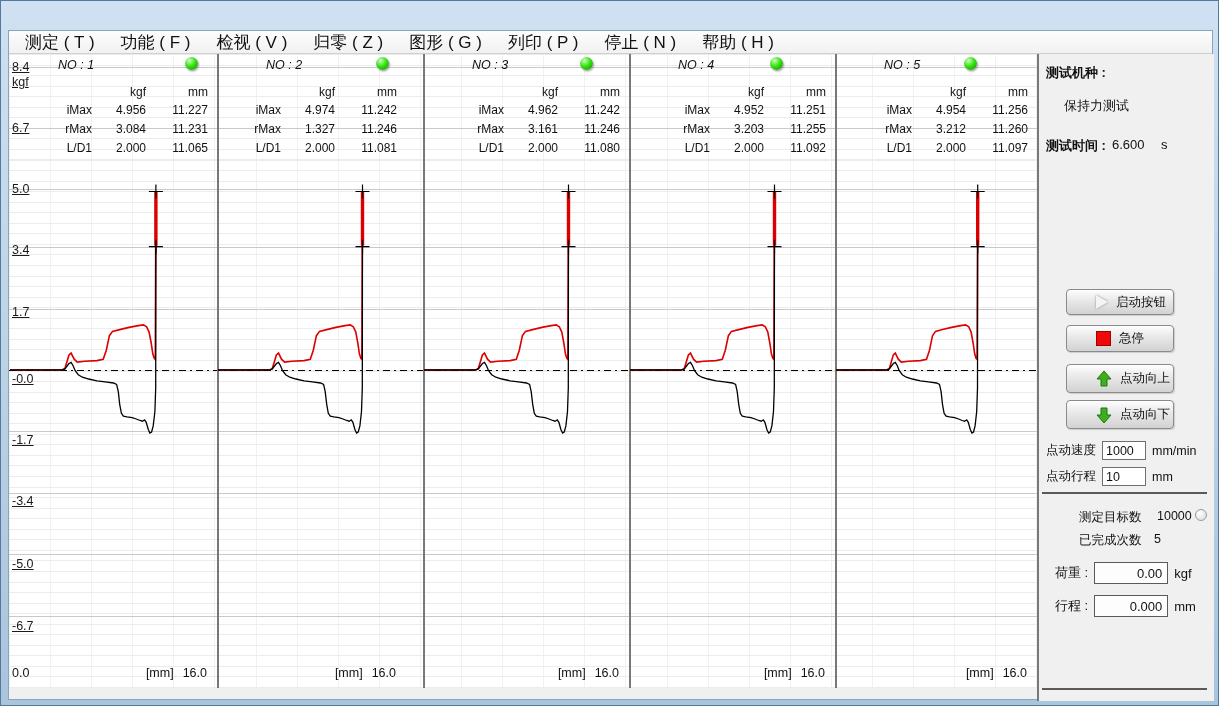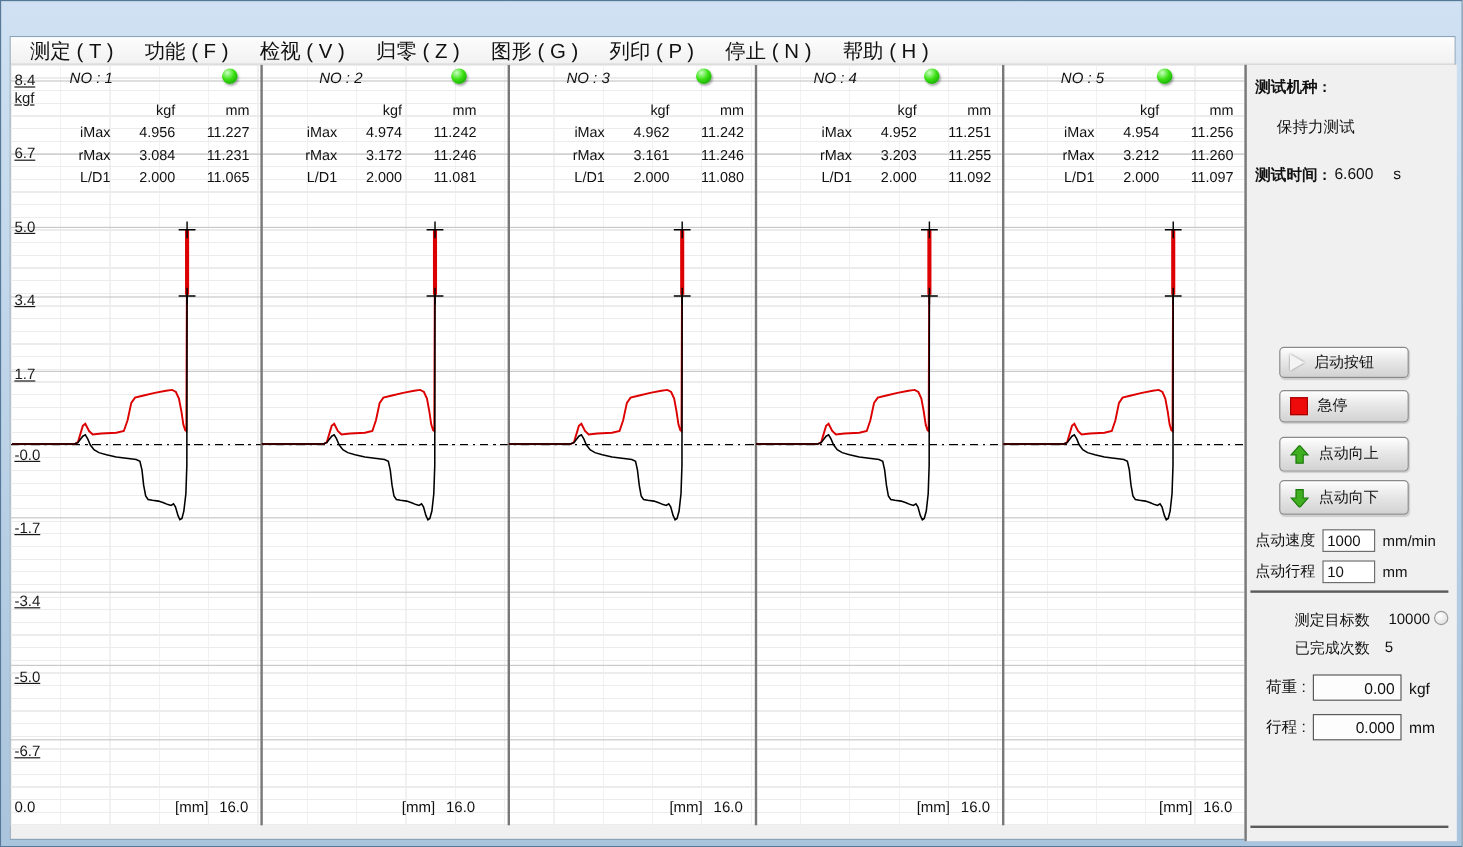--- a/index.html
+++ b/index.html
@@ -74,21 +74,21 @@
   .sp-text { position:absolute; }
   .status-box {
     position:absolute; left:5px; top:116px; width:157px; height:104px;
     display:flex; align-items:center; padding-left:12px;
     font-size:64px; font-weight:bold; color:#000; letter-spacing:1px;
   }
   .sp-btn {
     position:absolute; left:27px; width:108px; border:1px solid #8a8a8a; border-radius:4px;
     background:linear-gradient(#fefefe,#e8e8e8 45%,#d2d2d2);
     box-shadow:inset 0 1px 0 #fff, 1px 1px 1px rgba(0,0,0,0.15);
-    display:flex; align-items:center; gap:8px; padding-left:8px;
+    display:flex; align-items:center; gap:8px; padding-left:29px;
     font-size:12.5px; color:#111; cursor:pointer;
   }
   .icon-play { width:0; height:0; border-left:12px solid #f4f4f4; border-top:7px solid transparent; border-bottom:7px solid transparent; filter:drop-shadow(0 0 1px #888); }
   .icon-stop { width:15px; height:15px; background:#ee0a0a; border:1px solid #a30000; }
   .icon-arrow { width:16px; height:16px; }
   .field-row { position:absolute; display:flex; align-items:center; gap:6px; font-size:12.5px; }
   .field-row input {
     width:44px; height:19px; border:1px solid #6e6e6e; font-size:12.5px; padding:0 3px;
     font-family:"Liberation Sans",sans-serif; background:#fff; color:#111;
   }
@@ -194,21 +194,21 @@
             <span class="c-kgf">kgf</span>
             <span class="c-mm">mm</span>
           </div>
         <div class="h-row" style="top:49px">
             <span class="c-lab">iMax</span>
             <span class="c-kgf">4.974</span>
             <span class="c-mm">11.242</span>
           </div>
         <div class="h-row" style="top:68px">
             <span class="c-lab">rMax</span>
-            <span class="c-kgf">3.172</span>
+            <span class="c-kgf">1.327</span>
             <span class="c-mm">11.246</span>
           </div>
         <div class="h-row" style="top:87px">
             <span class="c-lab">L/D1</span>
             <span class="c-kgf">2.000</span>
             <span class="c-mm">11.081</span>
           </div>
         <svg class="curve-svg" width="205" height="634">
             <polyline points="0.0,316.0 51.3,316.0 54.3,314.6 58.4,300.9 60.5,299.1 63.5,305.2 66.6,308.1 73.8,307.3 86.1,306.6 92.3,305.2 95.3,296.2 98.4,281.7 101.5,277.4 108.7,275.6 117.9,273.4 127.1,271.6 132.2,270.9 135.3,272.7 137.8,278.1 139.8,289.0 141.4,299.8 142.9,304.5 143.9,305.2 144.5,137.5" fill="none" stroke="#dd0000" stroke-width="1.6"></polyline>
             <polyline points="0.0,316.0 51.3,316.0 54.3,314.9 58.4,309.5 60.5,308.4 62.5,311.7 64.6,316.7 67.7,320.7 71.8,323.2 77.9,325.0 86.1,326.8 94.3,327.9 102.5,329.0 105.6,330.4 107.2,337.6 108.7,350.3 110.3,359.3 112.3,362.2 115.8,362.9 120.9,363.6 125.0,365.0 128.7,366.5 131.2,367.2 133.3,365.8 134.9,368.3 136.9,375.5 138.6,379.1 140.2,378.0 141.9,371.9 143.5,357.5 144.3,334.0 144.5,139.3" fill="none" stroke="#000000" stroke-width="1.3"></polyline>

